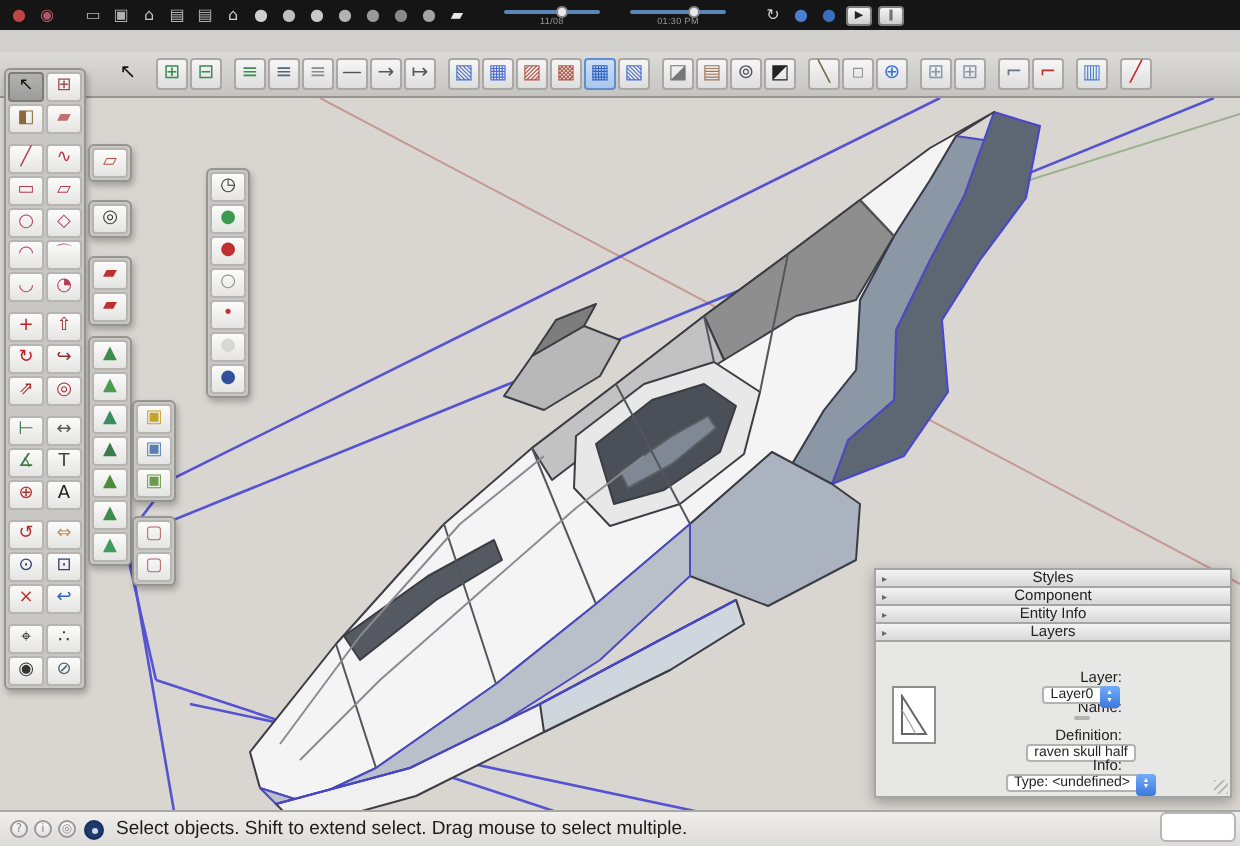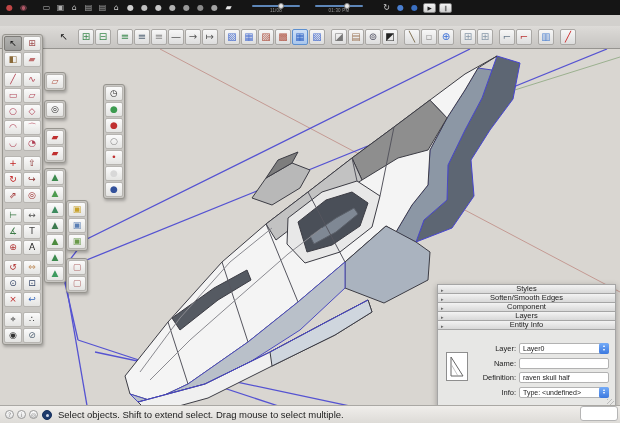--- a/index.html
+++ b/index.html
@@ -67,21 +67,21 @@
             position:relative;box-sizing:border-box;}
   .tray-bar .dis{position:absolute;left:3px;font-size:5px;color:#666;line-height:1;}
   .ei-body{background:#e7e7e5;border:1px solid #a5a5a5;height:79px;position:relative;box-sizing:border-box;}
   .ei-header{display:flex;justify-content:space-between;align-items:center;padding:3px 5px 1px 5px;font-size:7.5px;color:#111;}
   .lock{width:7px;height:6px;background:#3a3a3a;border-radius:1px;position:relative;margin-top:3px;}
   .lock:before{content:"";position:absolute;top:-4px;left:1px;width:3px;height:4px;
                border:1.2px solid #3a3a3a;border-bottom:none;border-radius:3px 3px 0 0;}
   .thumb{position:absolute;left:8px;top:22px;width:20px;height:27px;background:#fff;
          border:1px solid #8e8e8e;display:flex;align-items:center;justify-content:center;}
   .ei-rows{position:absolute;left:34px;top:13px;right:6px;display:flex;flex-direction:column;gap:3.5px;}
-  .ei-row{display:flex;align-items:center;height:11px;}
+  .ei-row{display:flex;align-items:center;height:11px;flex-direction:column;}
   .ei-row .lab{width:44px;text-align:right;padding-right:3px;font-size:7.5px;color:#222;flex:0 0 auto;}
   .field{flex:1;height:11px;background:#fff;border:1px solid #b2b2b2;border-radius:2px;
          font-size:7px;color:#222;display:flex;align-items:center;padding:0 3px;box-sizing:border-box;}
   .combo{position:relative;padding-right:12px;}
   .combo .cap{position:absolute;right:-1px;top:-1px;width:10px;height:11px;border-radius:2px;
               background:linear-gradient(#74abf8,#3c79df);display:flex;flex-direction:column;
               align-items:center;justify-content:center;color:#fff;font-size:3.5px;line-height:1;}
   .grip{position:absolute;right:1px;bottom:1px;width:7px;height:7px;
         background:repeating-linear-gradient(135deg,#bbb 0 1px,transparent 1px 3px);}
 
@@ -614,38 +614,34 @@
 
 <div class="tray">
   <div>
 
       <div class="tray-bar">
         <span class="dis">▸</span>
         <span>Styles</span>
       </div>
 
 
-      <div class="tray-bar">
-        <span class="dis">▸</span>
-        <span>Soften/Smooth Edges</span>
-      </div>
 
       <div class="tray-bar">
         <span class="dis">▸</span>
         <span>Component</span>
       </div>
 
       <div class="tray-bar">
         <span class="dis">▸</span>
-        <span>Layers</span>
+        <span>Entity Info</span>
       </div>
 
       <div class="tray-bar">
         <span class="dis">▸</span>
-        <span>Entity Info</span>
+        <span>Layers</span>
       </div>
     </div>
   <div class="ei-body">
     <div class="thumb">
       <svg width="16" height="22" viewBox="0 0 16 22">
           <polygon points="2,1 2,20 14,20" fill="#fff" stroke="#666" stroke-width="1"></polygon>
           <line x1="2" y1="8" x2="9" y2="20" stroke="#aaa" stroke-width="0.7"></line>
         </svg>
     </div>
     <div class="ei-rows">

